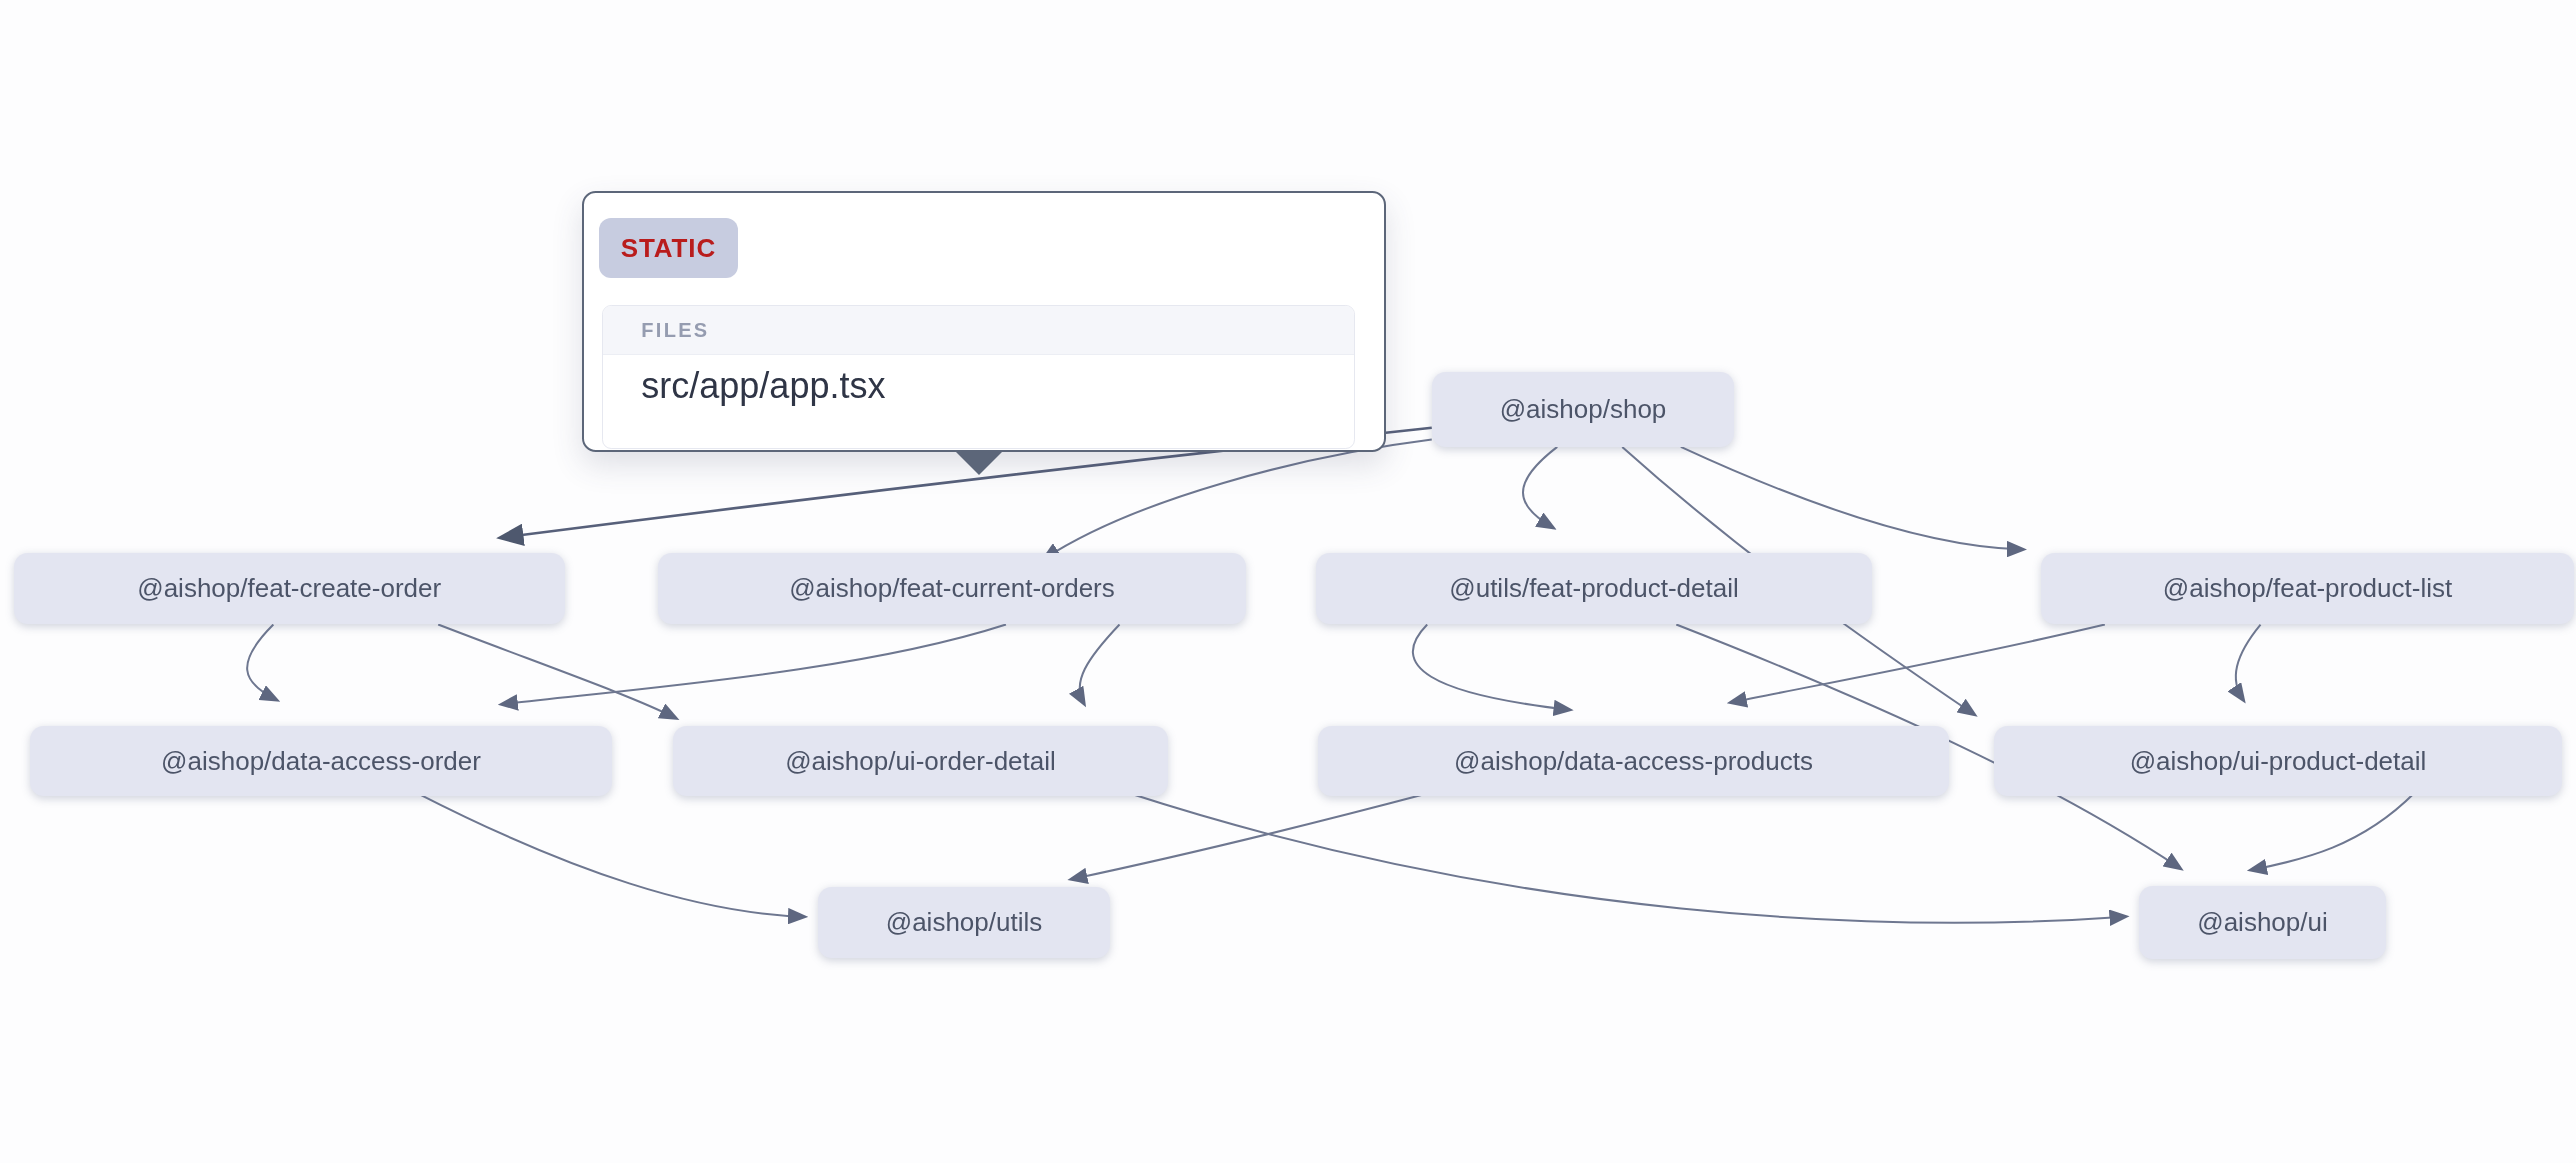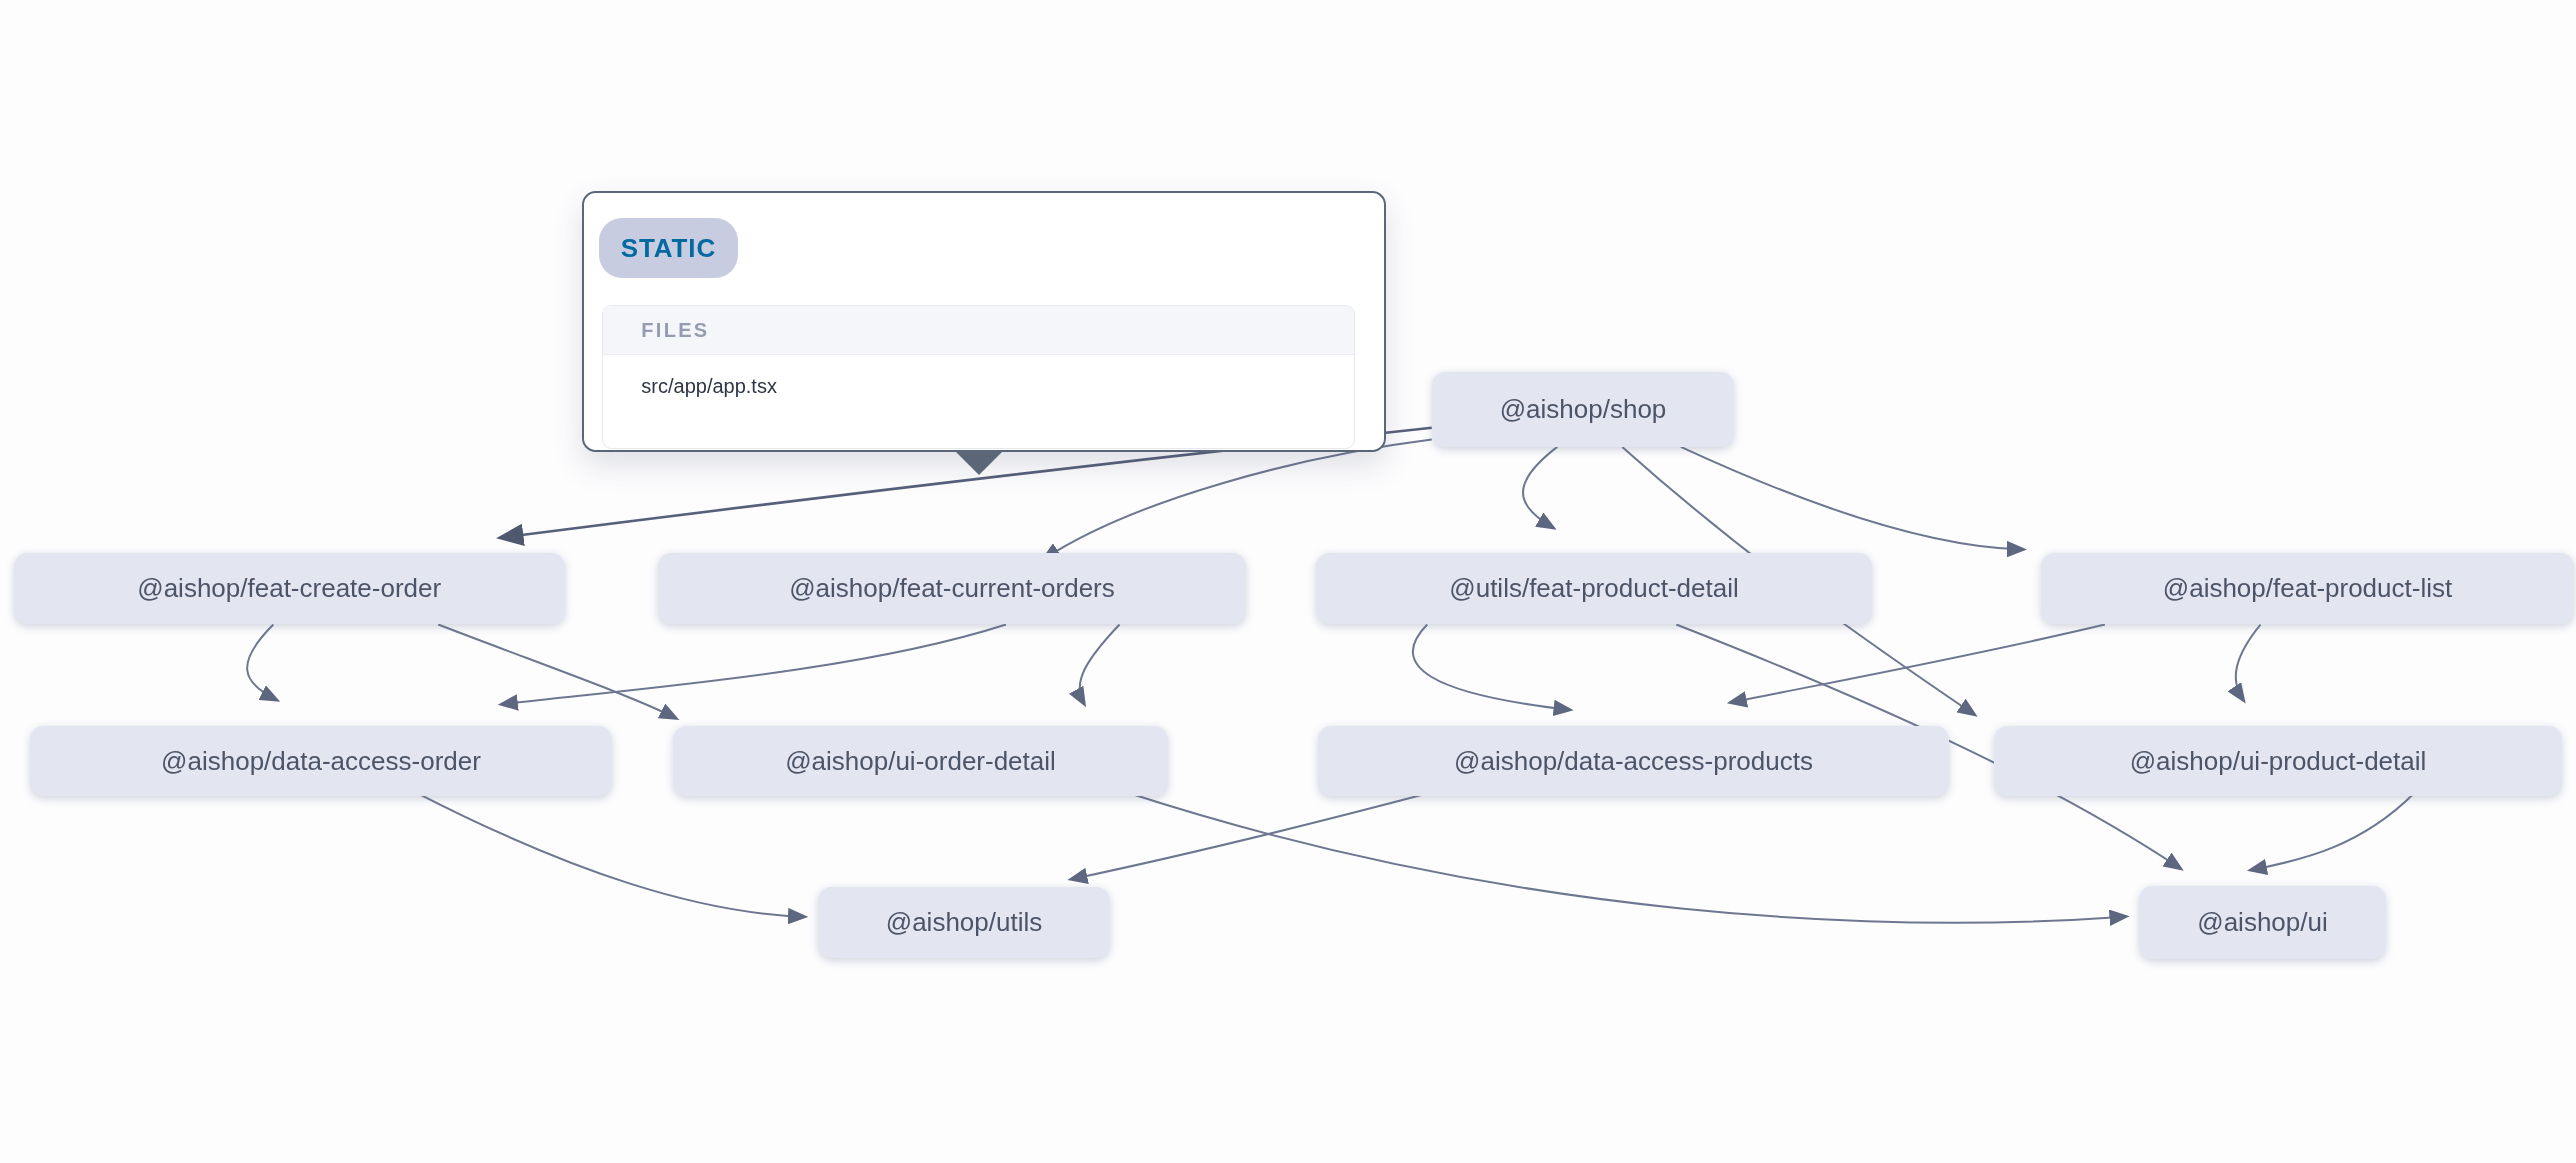--- a/index.html
+++ b/index.html
@@ -32,44 +32,44 @@
     position:absolute;left:955px;top:451px;width:0;height:0;z-index:11;
     border-left:24px solid transparent;
     border-right:24px solid transparent;
     border-top:24px solid #5c6679;
   }
   .tooltip-header{
     position:absolute;left:14.7px;top:25px;right:18.3px;height:60px;
     display:flex;align-items:center;
   }
   .edge-type-badge{
-    background:#c7cce0;color:#0369a1;
+    background:#c7cce0;color:#b91c1c;
     font-size:26px;font-weight:bold;letter-spacing:0.9px;
     padding:0 22px;height:60px;line-height:60px;
-    border-radius:23px;flex:0 0 auto;
+    border-radius:12px;flex:0 0 auto;
   }
   .edge-label{
     margin-left:18.3px;
     font-family:"DejaVu Sans Mono",monospace;
     font-size:26px;color:#333b4e;white-space:nowrap;
   }
   .files-panel{
     position:absolute;left:18.3px;top:112px;right:29px;height:144px;
     border:1.8px solid #e6e8f0;border-radius:9.2px;overflow:hidden;
     box-sizing:border-box;background:#ffffff;
   }
   .files-header{
     background:#f5f6fa;border-bottom:1.8px solid #eceef4;
     height:48px;display:flex;align-items:center;
     padding-left:38px;
     color:#959cb0;font-size:20px;font-weight:600;letter-spacing:2.3px;
   }
   .file-row{
     height:62px;display:flex;align-items:center;padding-left:38px;
-    color:#2f3546;font-size:20px;background:#ffffff;
+    color:#2f3546;font-size:36px;background:#ffffff;
   }
 </style>
 </head>
 <body>
 
 <div id="graph-root">
   <svg id="edge-layer" width="2576" height="1163" viewBox="0 0 2812 1270">
     <defs>
       <marker id="arrow" viewBox="0 0 11 9" refX="8.5" refY="4.5" markerWidth="22" markerHeight="18" markerUnits="userSpaceOnUse" orient="auto">
         <path d="M0,0 L11,4.5 L0,9 Z" fill="#5e6780"></path>

